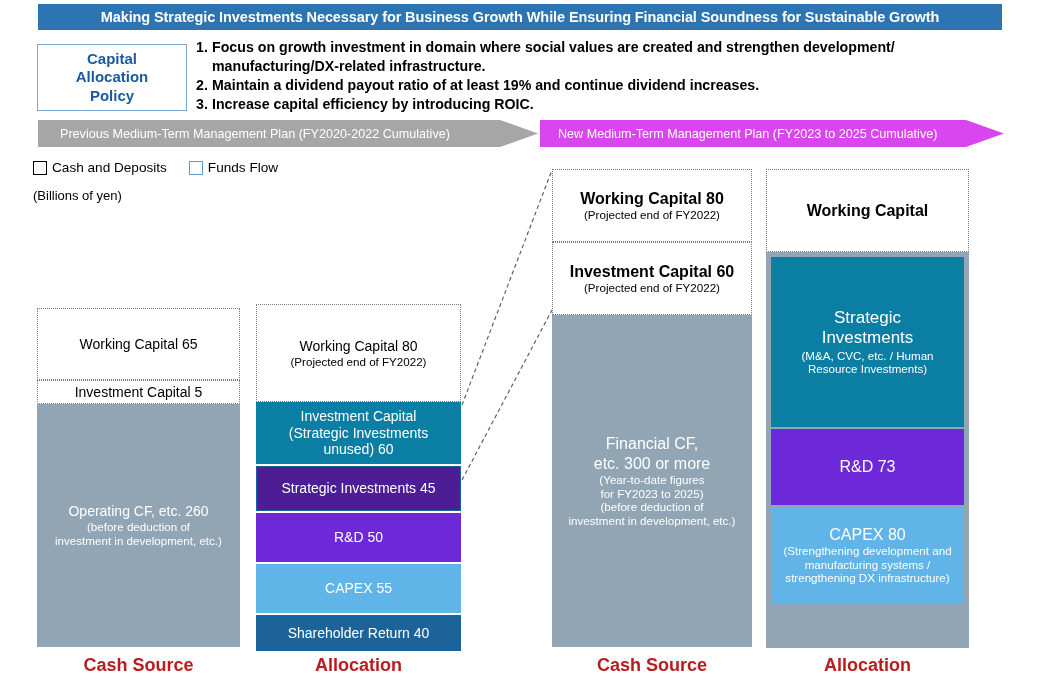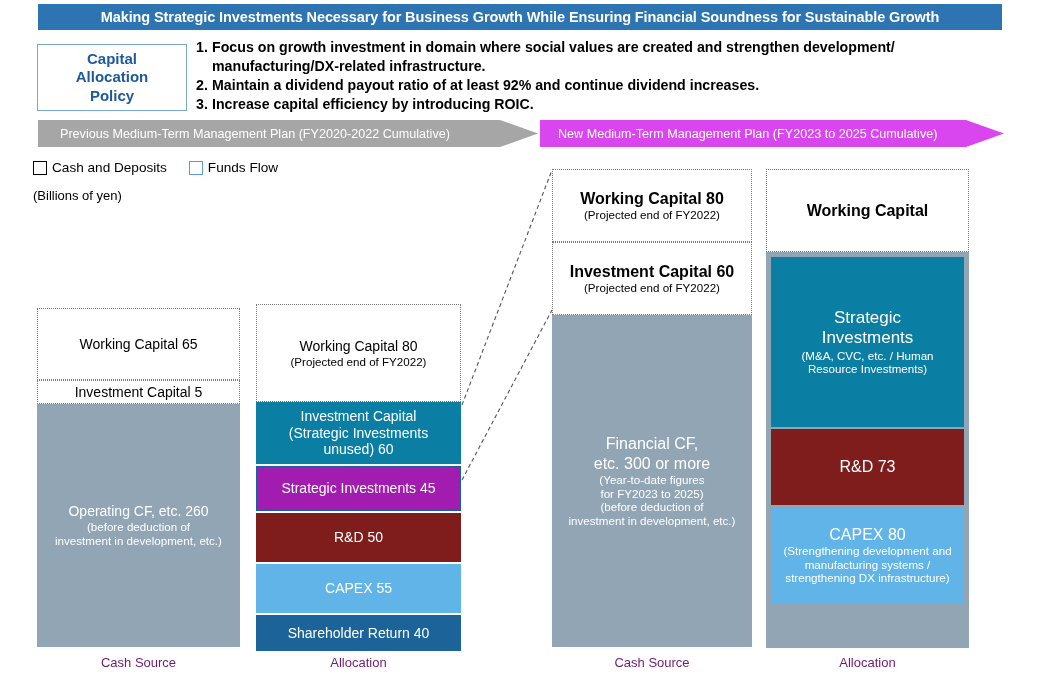--- a/index.html
+++ b/index.html
@@ -65,27 +65,27 @@
   .units{position:absolute;left:33px;top:188px;font-size:13px;color:#000;}
 
   
   .seg{position:absolute;box-sizing:border-box;display:flex;flex-direction:column;
        align-items:center;justify-content:center;text-align:center;}
   .seg .main{font-size:14px;line-height:1.2;}
   .seg .sub{font-size:11.6px;line-height:1.18;}
   .dotted{border:1.3px dotted #7a7a7a;background:#fff;color:#000;}
   .gray{background:#92a5b5;color:#fff;}
   .teal{background:#0b7fa3;color:#fff;}
-  .teal-b{background:#a21caf;color:#fff;border:1.6px solid #1a5fa0;}
-  .purple{background:#7f1d1d;color:#fff;}
+  .teal-b{background:#4c1d95;color:#fff;border:1.6px solid #1a5fa0;}
+  .purple{background:#6d28d9;color:#fff;}
   .capex{background:#60b4e8;color:#fff;}
   .sret{background:#1c6399;color:#fff;}
 
   
-  .col-label{position:absolute;font-size:13px;font-weight:normal;text-align:center;color:#701a75;}
+  .col-label{position:absolute;font-size:18px;font-weight:bold;text-align:center;color:#b91c1c;}
 
   
   .frame4{position:absolute;background:#92a5b5;box-sizing:border-box;}
 
   
   .conn{position:absolute;overflow:visible;}
 </style>
 </head>
 <body>
 
@@ -103,21 +103,21 @@
     </div>
   </div>
 
   <div class="policy-list">
     <div class="pl-row">
       <span class="pl-num">1.</span>
       <span class="pl-txt">Focus on growth investment in domain where social values are created and strengthen development/ manufacturing/DX-related infrastructure.</span>
     </div>
     <div class="pl-row">
       <span class="pl-num">2.</span>
-      <span class="pl-txt">Maintain a dividend payout ratio of at least 92% and continue dividend increases.</span>
+      <span class="pl-txt">Maintain a dividend payout ratio of at least 19% and continue dividend increases.</span>
     </div>
     <div class="pl-row">
       <span class="pl-num">3.</span>
       <span class="pl-txt">Increase capital efficiency by introducing ROIC.</span>
     </div>
   </div>
 
   <div class="arrow arrow-prev">
     <span>Previous Medium-Term Management Plan (FY2020-2022 Cumulative)</span>
   </div>

